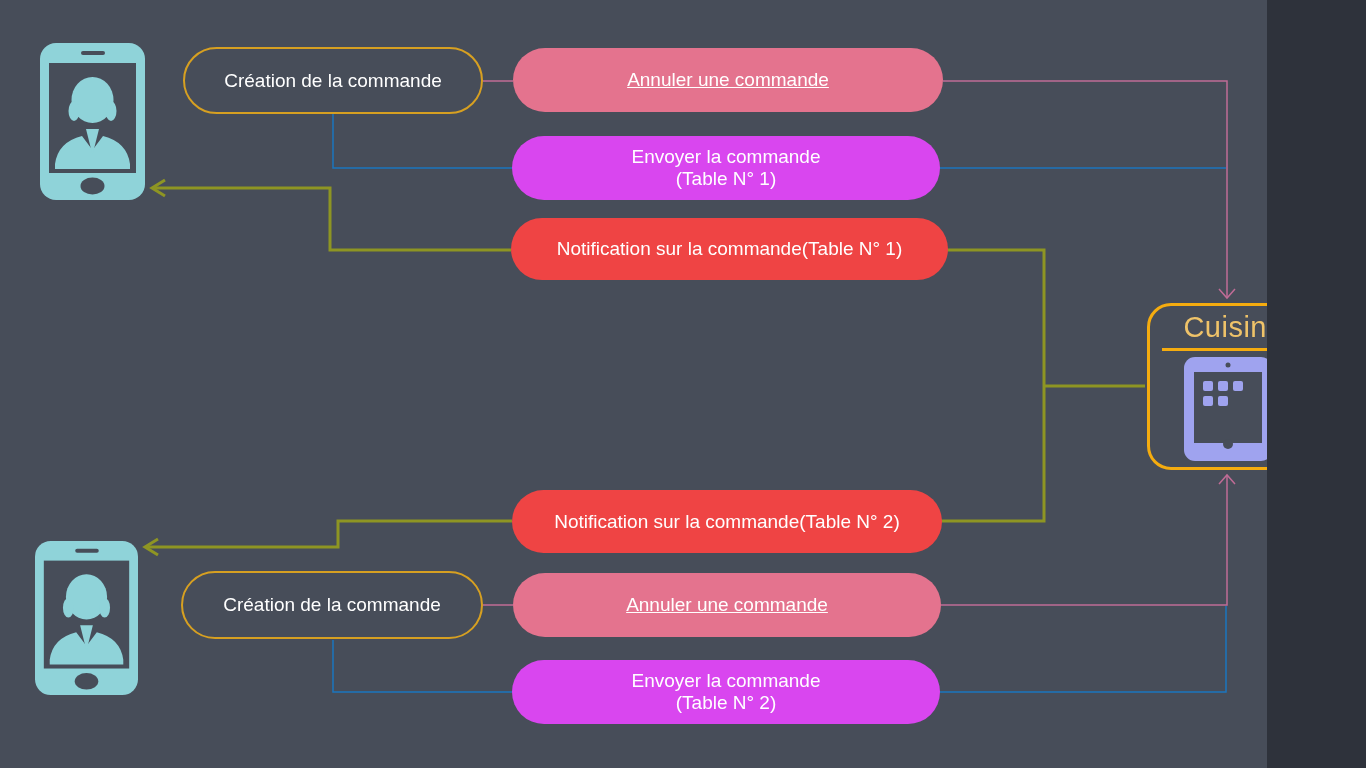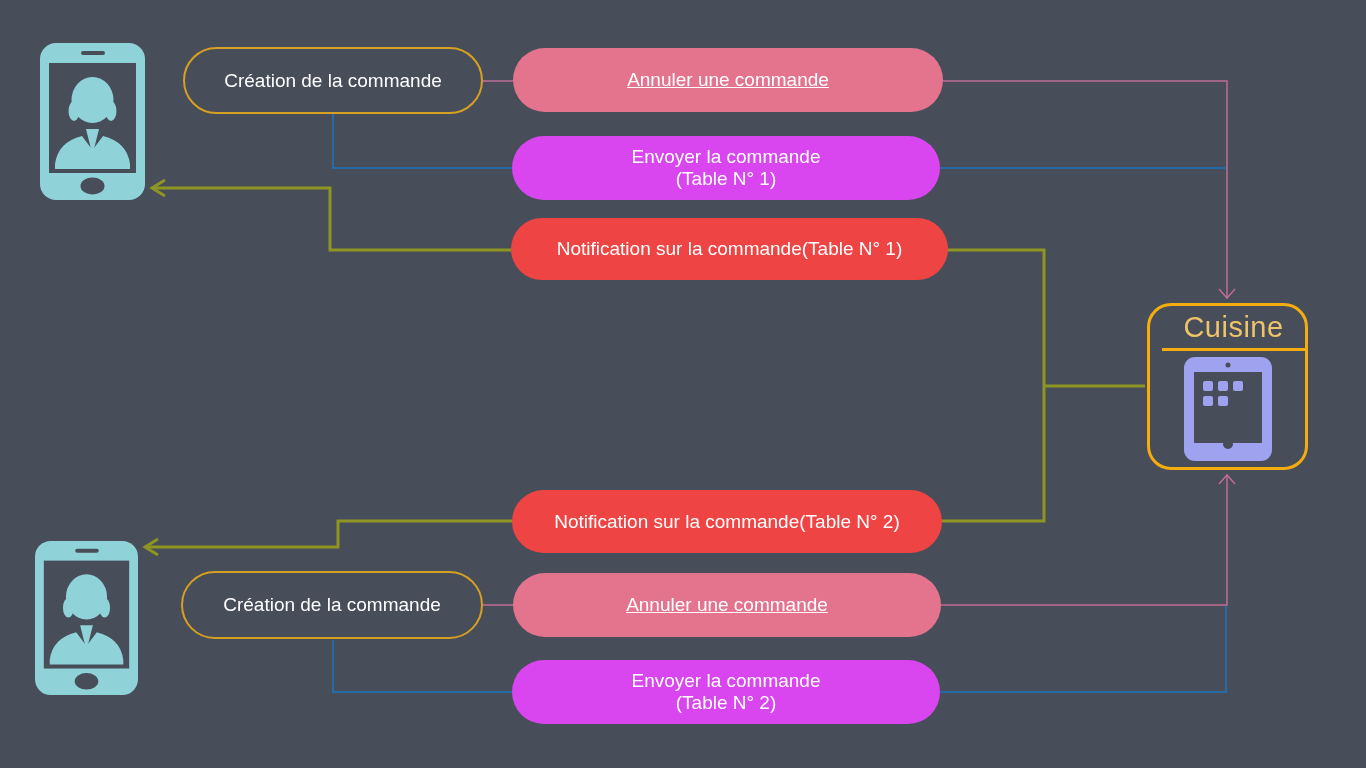--- a/index.html
+++ b/index.html
@@ -1,18 +1,18 @@
 <!DOCTYPE html>
 <html><head>
 <meta charset="utf-8">
 <style>
   * { margin:0; padding:0; box-sizing:border-box; }
   body { background:#2e323b; }
   .stage{
-    position:relative; width:1366px; height:768px; overflow:hidden;
+    position:relative; width:1267px; height:768px; overflow:hidden;
     background:#474D59;
     font-family:"Liberation Sans", sans-serif;
   }
   .wires{ position:absolute; left:0; top:0; width:1366px; height:768px; }
   .node{
     position:absolute; display:flex; align-items:center; justify-content:center;
     color:#FFFFFF; font-size:19px; white-space:nowrap; z-index:2;
   }
   .pill{ border-radius:33px; }
   .pill.pink { background:#E4738E;text-decoration:underline; }

